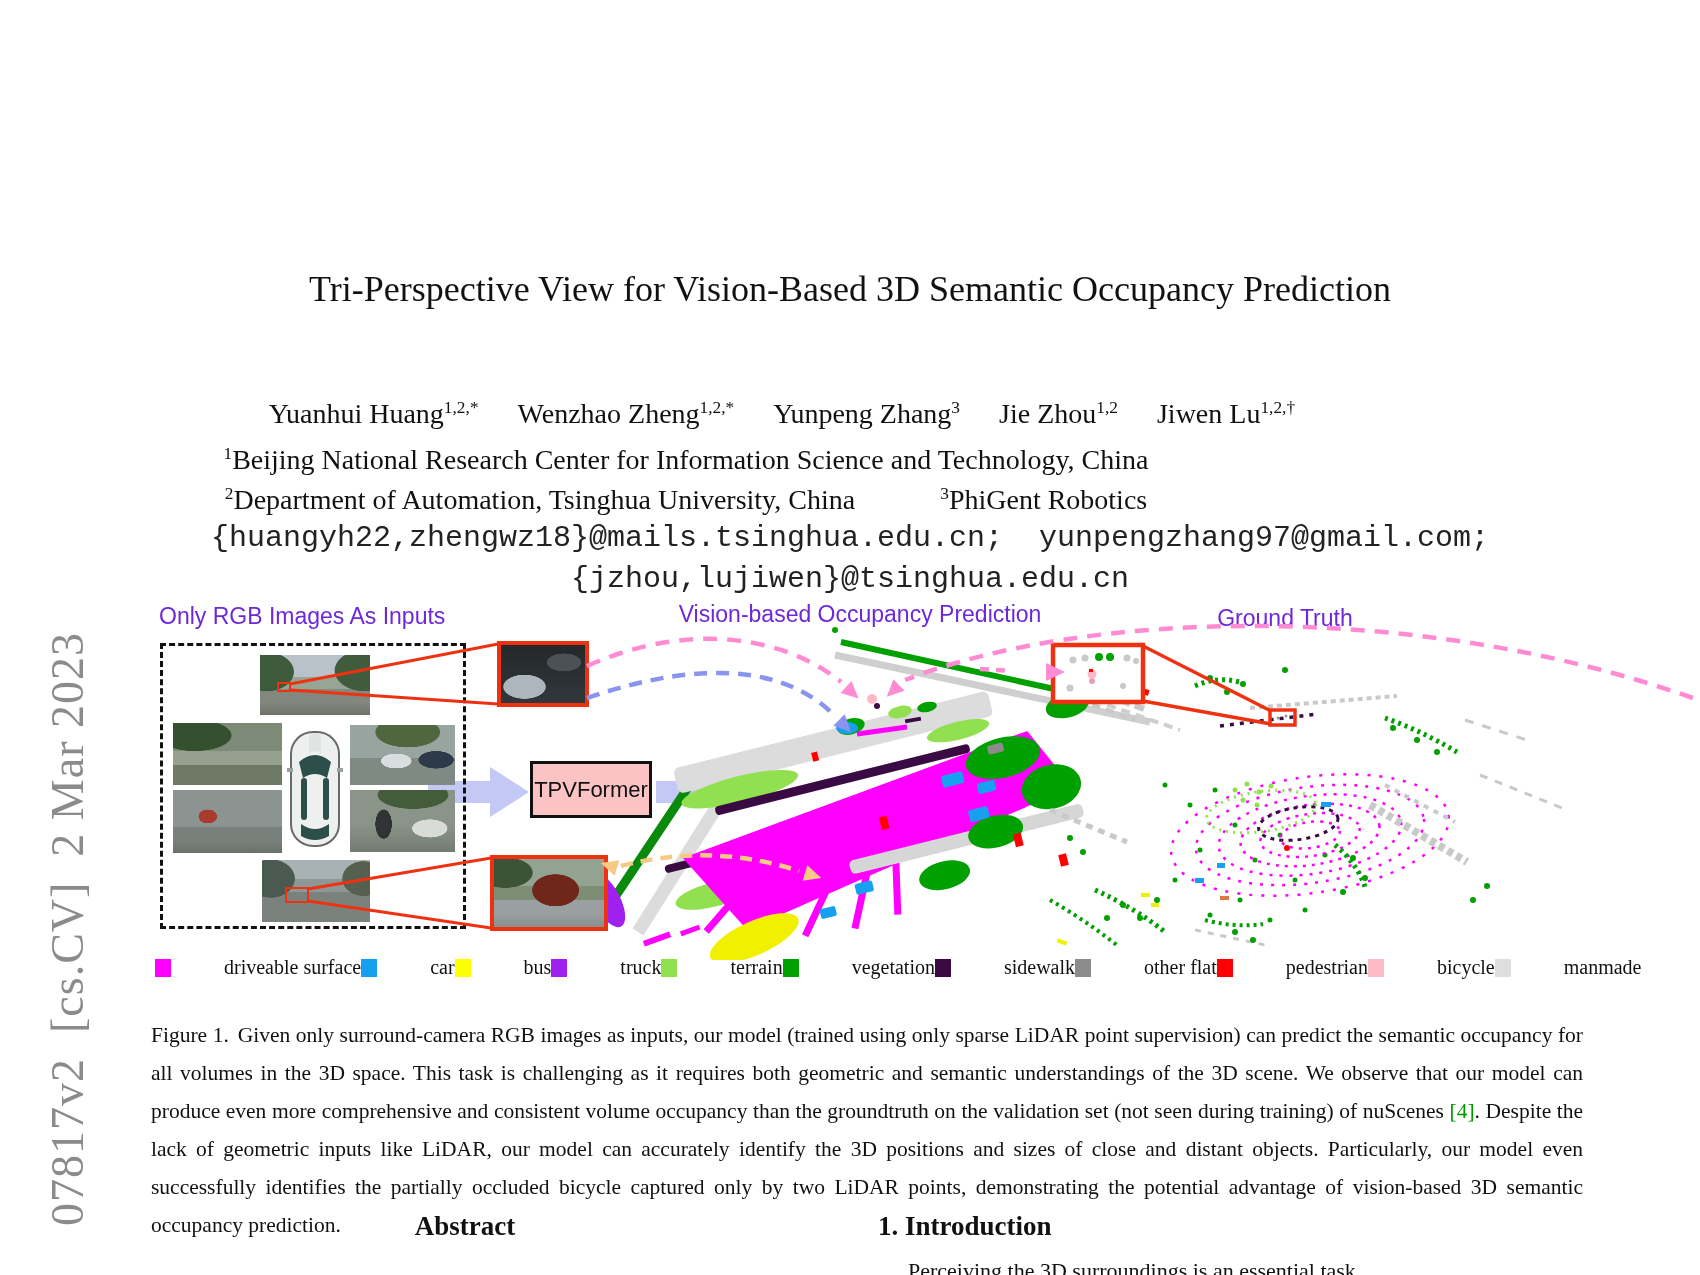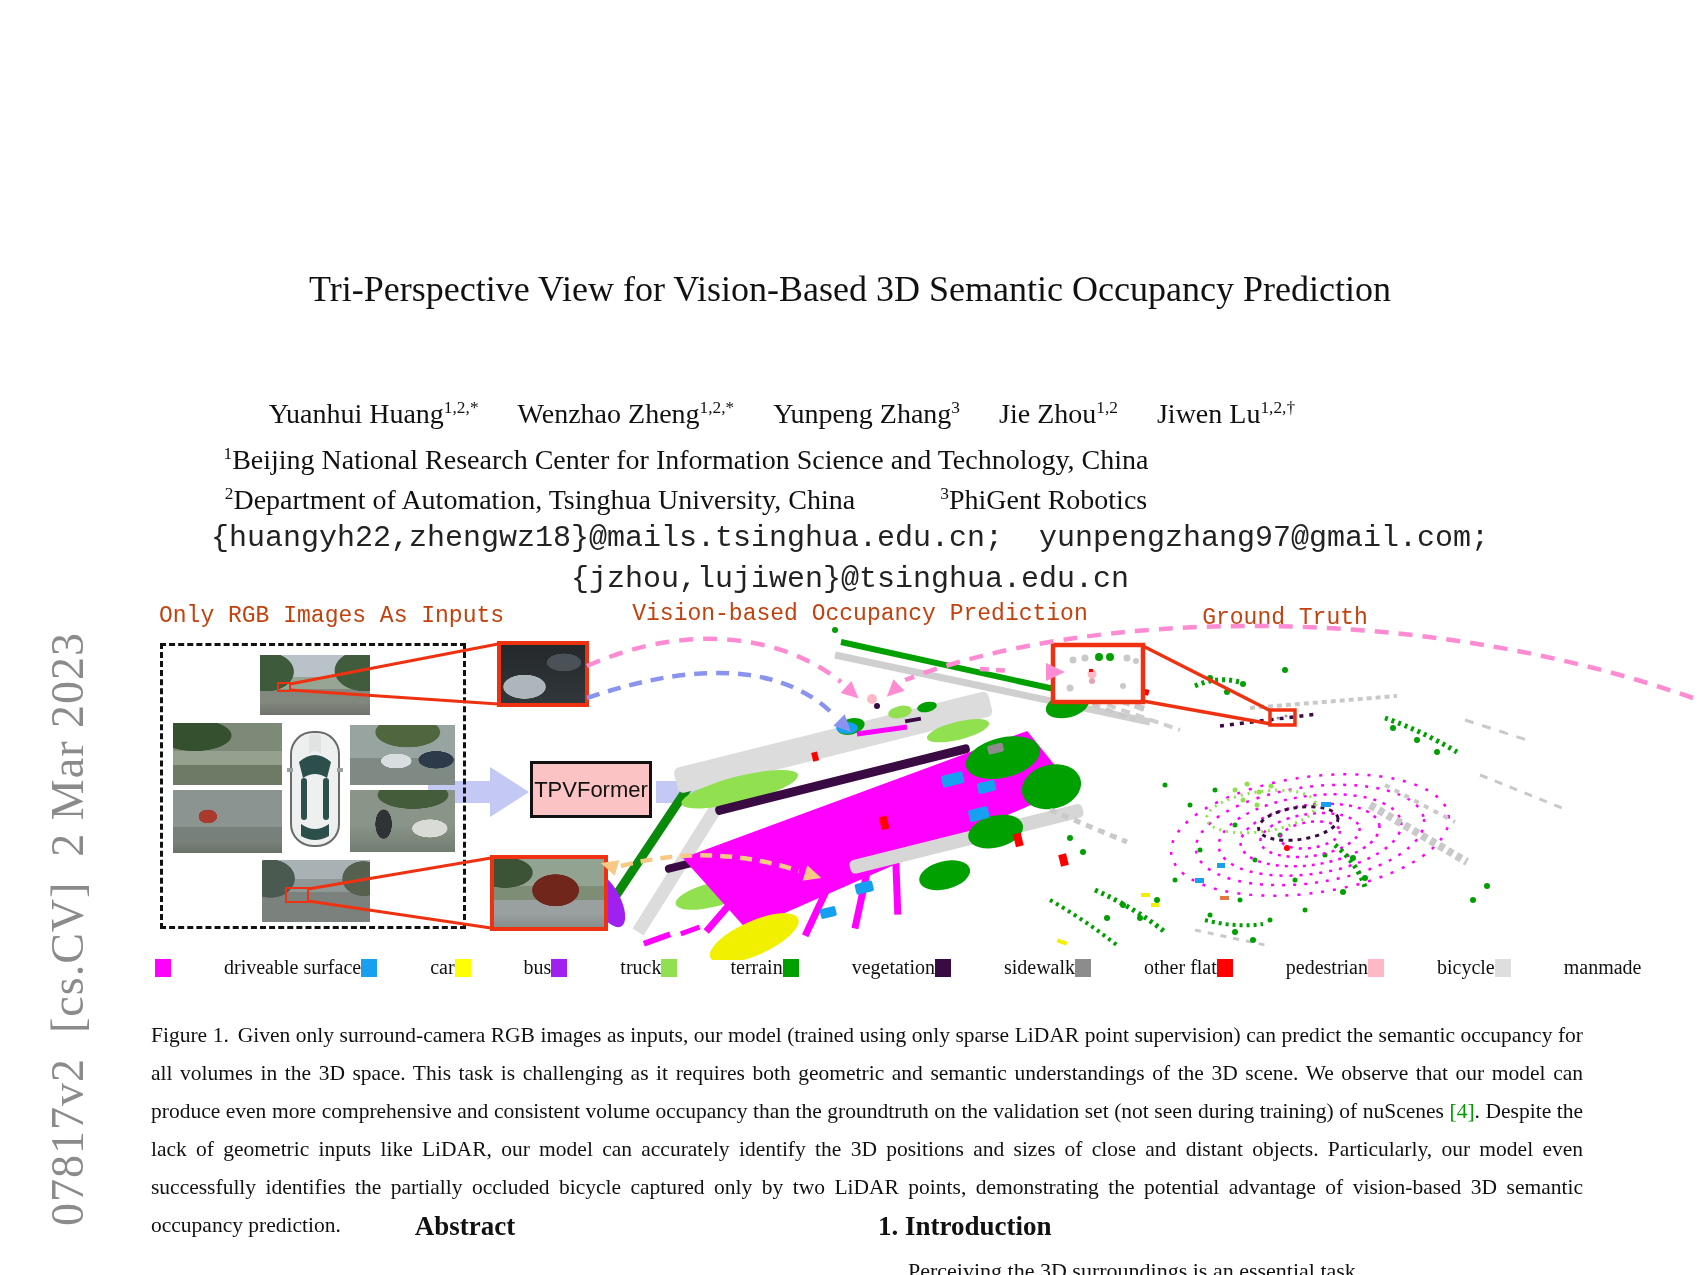--- a/index.html
+++ b/index.html
@@ -23,22 +23,22 @@
   .affil-gap{margin-left:78px;}
   .email-line{position:absolute;left:0;width:1700px;text-align:center;
     font-family:"Liberation Mono",monospace;font-size:30px;white-space:pre;color:#222;}
   .em-1{top:521px;}
   .em-2{top:562px;}
 
   
   .figure{position:absolute;left:135px;top:600px;width:1565px;height:360px;}
   .fig-svg{position:absolute;left:0;top:0;z-index:1;}
   .fig-svg-top{position:absolute;left:0;top:0;z-index:6;pointer-events:none;}
-  .panel-label{position:absolute;z-index:2;font-family:Liberation Mono, monospace;
-    font-size:23px;color:#c2410c;white-space:nowrap;}
+  .panel-label{position:absolute;z-index:2;font-family:Liberation Sans, sans-serif;
+    font-size:23px;color:#6d28d9;white-space:nowrap;}
   .pl-inputs{left:24px;top:3px;}
   .pl-pred{left:465px;top:1px;width:520px;text-align:center;}
   .pl-gt{left:1030px;top:5px;width:240px;text-align:center;}
 
   .input-box{position:absolute;left:25px;top:43px;width:306px;height:286px;
     border:3px dashed #111;z-index:2;box-sizing:border-box;}
 
   .thumb{position:absolute;z-index:3;}
   .th-front{left:125px;top:55px;width:110px;height:60px;
     background:radial-gradient(ellipse 42% 55% at 6% 28%,#3d5a3a 0 58%,rgba(0,0,0,0) 60%),

